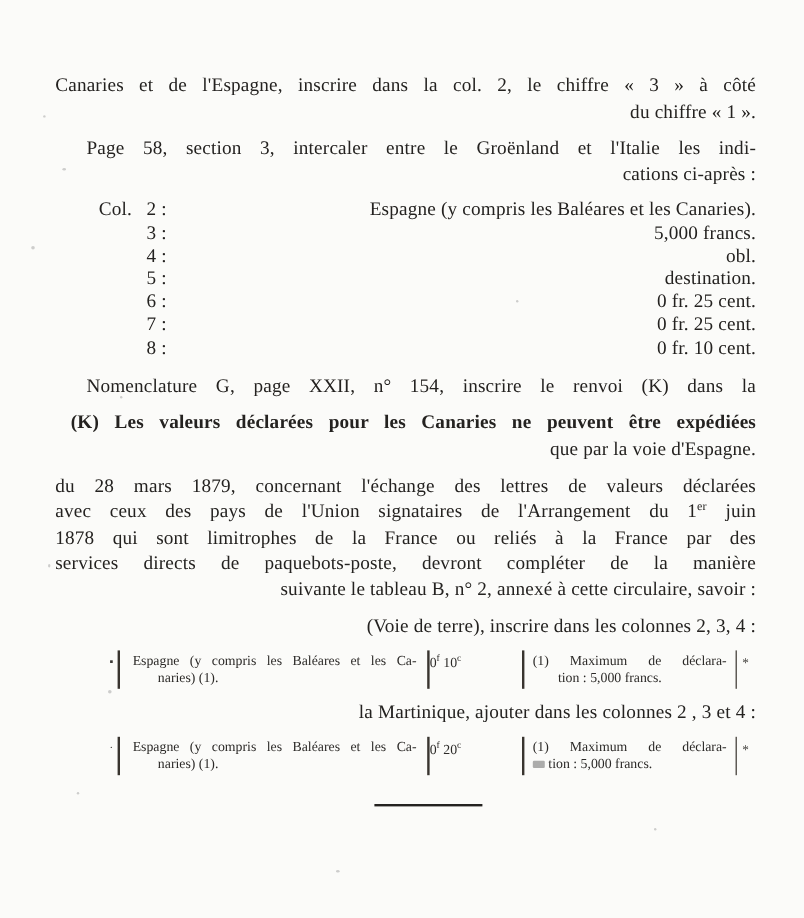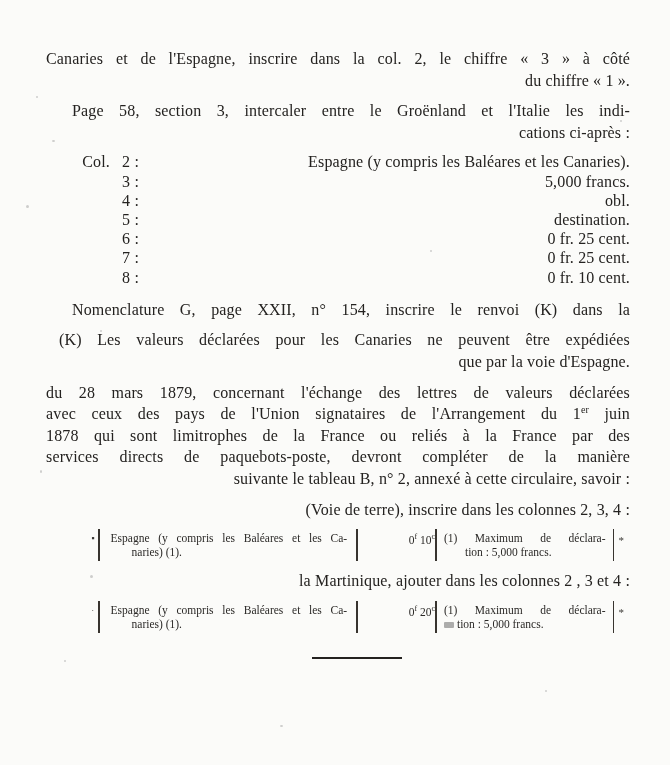--- a/index.html
+++ b/index.html
@@ -7,34 +7,34 @@
     width: 670px;
     height: 765px;
     background: #fbfbf9;
     font-family: "Liberation Serif", "DejaVu Serif", serif;
     color: #242220;
     position: relative;
     overflow: hidden;
   }
   .page {
     position: absolute;
-    top: 4px; left: 0;
+    top: 17px; left: 0;
     padding: 44px 40px 0 46px;
     width: 584px;
   }
   .para {
     font-size: 16px;
     line-height: 21.6px;
     margin: 0 0 9px 0;
     letter-spacing: 0.15px;
   }
   .jl { text-align: justify; text-align-last: justify; }
   .ll { text-align: right; }
   .ind { text-indent: 26px; }
-  .ind-sm { text-indent: 13px; }
+  .ind-sm { text-indent: 13px; font-weight: bold; }
   .para sup { font-size: 10px; line-height: 0; }
 
   
   .col-list {
     font-size: 16px;
     line-height: 19.2px;
     margin: 4px 0 12px 24px;
     letter-spacing: 0.15px;
     text-align: right;
   }
@@ -50,21 +50,21 @@
     font-size: 11.5px;
     line-height: 14px;
     margin: 9px 0 9px 42px;
     color: #2b2927;
   }
   .imark { width: 10px; font-size: 9px; padding-top: 2px; text-align: center; color: #3a3835; }
   .imark-r { width: 12px; font-size: 11px; padding-top: 4px; padding-left: 4px; color: #3a3835; }
   .ibar { width: 2px; background: #38342f; }
   .icol1 { width: 246px; padding: 2px 9px 2px 11px; }
   .icell-l2 { padding-left: 21px; }
-  .irate { width: 80px; text-align: right; padding-top: 4px; white-space: nowrap; }
+  .irate { width: 80px; text-align: left; padding-top: 4px; white-space: nowrap; }
   .irate sup { font-size: 8px; line-height: 0; }
   .inote { width: 168px; padding: 2px 7px; }
   .njl { text-align: justify; text-align-last: justify; }
   .smudge { display: inline-block; width: 10px; height: 6px; background: #6b6b6b; opacity: .55; border-radius: 1px; margin-right: 3px; }
 
   .end-rule {
     width: 90px;
     height: 2.5px;
     background: #242220;
     margin: 24px 0 0 266px;

